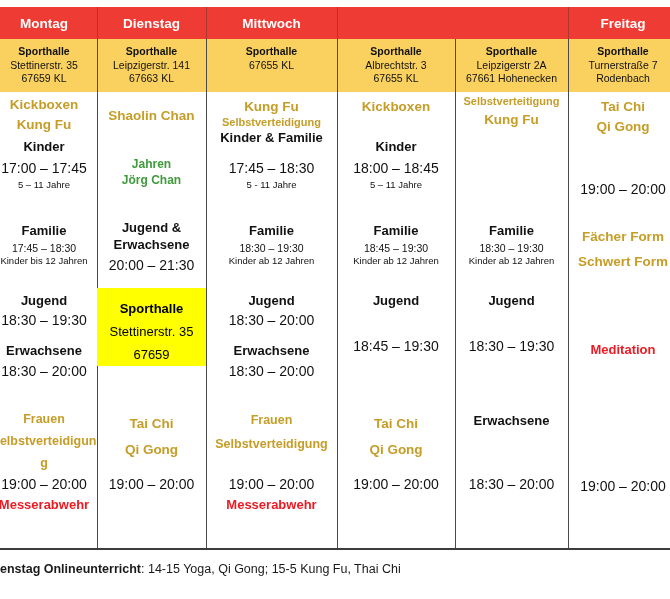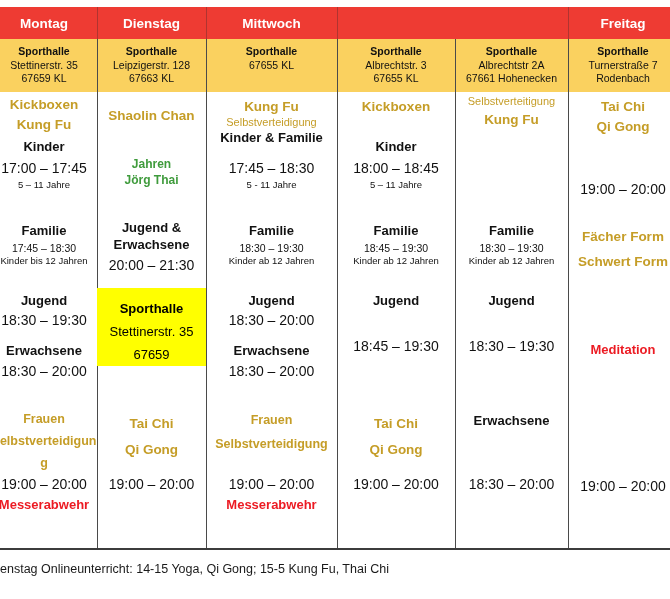--- a/index.html
+++ b/index.html
@@ -17,36 +17,36 @@
              color:#111;padding-top:6px;box-sizing:border-box;}
   .hall-name{font-weight:bold;}
   
   .vline{position:absolute;top:32px;height:509px;width:1px;background:#4A4A4A;}
   .bottom-line{position:absolute;left:0;top:541px;width:687px;height:2px;background:#3C3C3C;}
   
   .col{position:absolute;top:0;height:541px;}
   .blk{position:absolute;left:0;width:100%;text-align:center;color:#111;}
   .gold13{color:#C59D27;font-weight:bold;font-size:13.5px;line-height:20px;}
   .gold12{color:#C59D27;font-weight:bold;font-size:12.5px;line-height:22px;overflow-wrap:anywhere;}
-  .gold11{color:#C59D27;font-weight:normal;font-size:11px;line-height:14px;}
+  .gold11{color:#C59D27;font-weight:bold;font-size:11px;line-height:14px;}
   .grp{font-weight:bold;font-size:13px;line-height:17px;}
   .time15{font-size:14px;line-height:18px;}
   .time-sm{font-size:10.5px;line-height:13px;}
   .age{font-size:9.5px;line-height:12px;}
   .red{color:#EC1B23;font-weight:bold;font-size:13px;}
   .green{color:#3F9B3C;font-weight:bold;font-size:12px;line-height:16px;}
   .lh24{line-height:24px;}
   .lh26{line-height:26px;}
   .lh25{line-height:25px;}
   .highlight-box{position:absolute;left:0;top:281px;width:100%;height:78px;background:#FFFF00;
                  text-align:center;font-size:13px;line-height:23px;color:#000;padding-top:9px;box-sizing:border-box;}
   .highlight-box .hl1{font-weight:bold;}
   
   .footnote{position:absolute;left:0;top:562px;white-space:nowrap;font-size:12.5px;color:#1a1a1a;}
-  .footnote b{font-weight:normal;}
+  .footnote b{font-weight:bold;}
 </style>
 </head>
 <body>
 
 <div class="screen">
   <div class="table">
 
     <div class="header-row">
       <div class="day-cell" style="left:0;width:106px">Montag</div>
       <div class="day-cell" style="left:106px;width:109px">Dienstag</div>
@@ -59,35 +59,35 @@
     </div>
 
     <div class="hall-row"></div>
     <div class="hall-cell" style="left:0;width:106px">
       <div class="hall-name">Sporthalle</div>
       <div>Stettinerstr. 35</div>
       <div>67659 KL</div>
     </div>
     <div class="hall-cell" style="left:106px;width:109px">
       <div class="hall-name">Sporthalle</div>
-      <div>Leipzigerstr. 128</div>
+      <div>Leipzigerstr. 141</div>
       <div>67663 KL</div>
     </div>
     <div class="hall-cell" style="left:215px;width:131px">
       <div class="hall-name">Sporthalle</div>
       <div>67655 KL</div>
     </div>
     <div class="hall-cell" style="left:346px;width:118px">
       <div class="hall-name">Sporthalle</div>
       <div>Albrechtstr. 3</div>
       <div>67655 KL</div>
     </div>
     <div class="hall-cell" style="left:464px;width:113px">
       <div class="hall-name">Sporthalle</div>
-      <div>Albrechtstr 2A</div>
+      <div>Leipzigerstr 2A</div>
       <div>67661 Hohenecken</div>
     </div>
     <div class="hall-cell" style="left:577px;width:110px">
       <div class="hall-name">Sporthalle</div>
       <div>Turnerstraße 7</div>
       <div>Rodenbach</div>
     </div>
 
     <div class="vline" style="left:106px"></div>
     <div class="vline" style="left:215px"></div>
@@ -116,21 +116,21 @@
         <div>Selbstverteidigung</div>
       </div>
       <div class="blk time15" style="top:468px">19:00 – 20:00</div>
       <div class="blk red" style="top:490px">Messerabwehr</div>
     </div>
 
     <div class="col" style="left:106px;width:109px">
       <div class="blk gold13" style="top:99px">Shaolin Chan</div>
       <div class="blk green" style="top:149px">
         <div>Jahren</div>
-        <div>Jörg Thai</div>
+        <div>Jörg Chan</div>
       </div>
       <div class="blk grp" style="top:212px">
         <div>Jugend &amp;</div>
         <div>Erwachsene</div>
       </div>
       <div class="blk time15" style="top:249px">20:00 – 21:30</div>
       <div class="highlight-box">
         <div class="hl1">Sporthalle</div>
         <div>Stettinerstr. 35</div>
         <div>67659</div>

